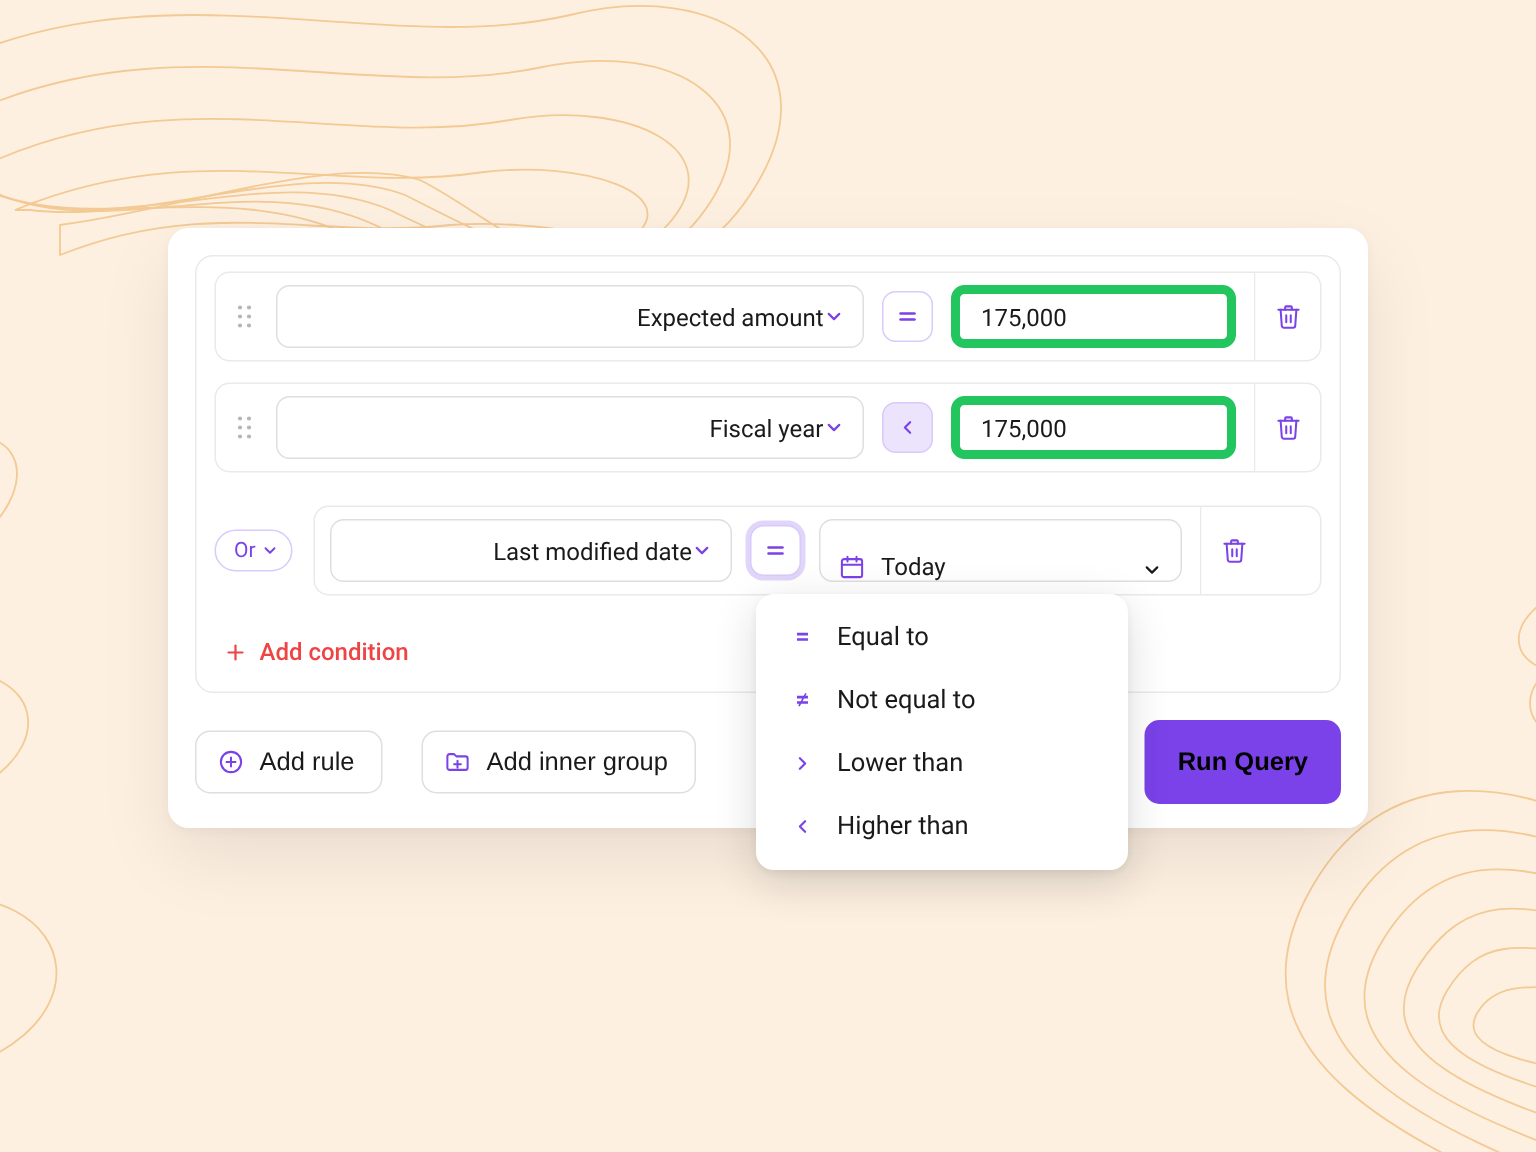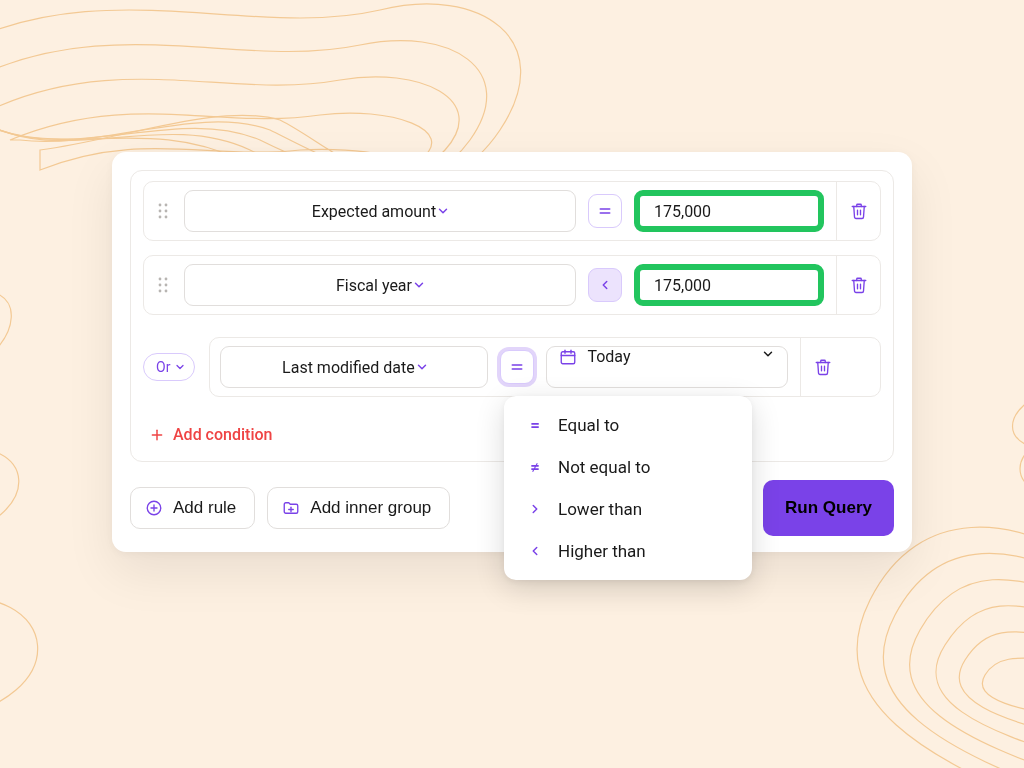--- a/index.html
+++ b/index.html
@@ -57,21 +57,21 @@
     color: #b8b5b2;
     cursor: grab;
   }
   .field-select {
     flex: 1;
     height: 42px;
     border: 1px solid #e1dedc;
     border-radius: 9px;
     display: flex;
     align-items: center;
-    justify-content: center;
+    justify-content: flex-end;
     padding: 0 12px 0 14px;
     font-size: 16px;
     color: #1a1a1a;
     cursor: pointer;
     background: #fff;
   }
   .field-select .chev { color: #7a42e8; }
   .op-btn {
     width: 34px; height: 34px;
     border: 1.5px solid #d9cafc;
@@ -100,21 +100,21 @@
     display: flex;
     align-items: center;
     background: #fff;
   }
   .date-select {
     flex: 0 0 242px;
     height: 42px;
     border: 1px solid #e1dedc;
     border-radius: 9px;
     display: flex;
-    align-items: flex-start;
+    align-items: flex-end;
     justify-content: space-between;
     padding: 0 12px 0 12px;
     font-size: 16px;
     color: #1a1a1a;
     cursor: pointer;
     background: #fff;
     gap: 10px;
   }
   .date-select .left { display:flex; align-items:center; gap:10px; }
   .date-select .cal { color: #7a42e8; }
@@ -169,21 +169,21 @@
     cursor: pointer;
     margin-top: 6px;
     margin-left: 6px;
   }
   .footer {
     display: flex;
     align-items: center;
     justify-content: space-between;
     margin-top: 18px;
   }
-  .footer .left { display:flex; gap: 12px; }
+  .footer .left { display:flex; gap: 26px; }
   .pill-btn {
     height: 42px;
     border: 1px solid #e1dedc;
     border-radius: 10px;
     background: #fff;
     display: inline-flex;
     align-items: center;
     gap: 10px;
     padding: 0 18px 0 14px;
     font-size: 17px;

